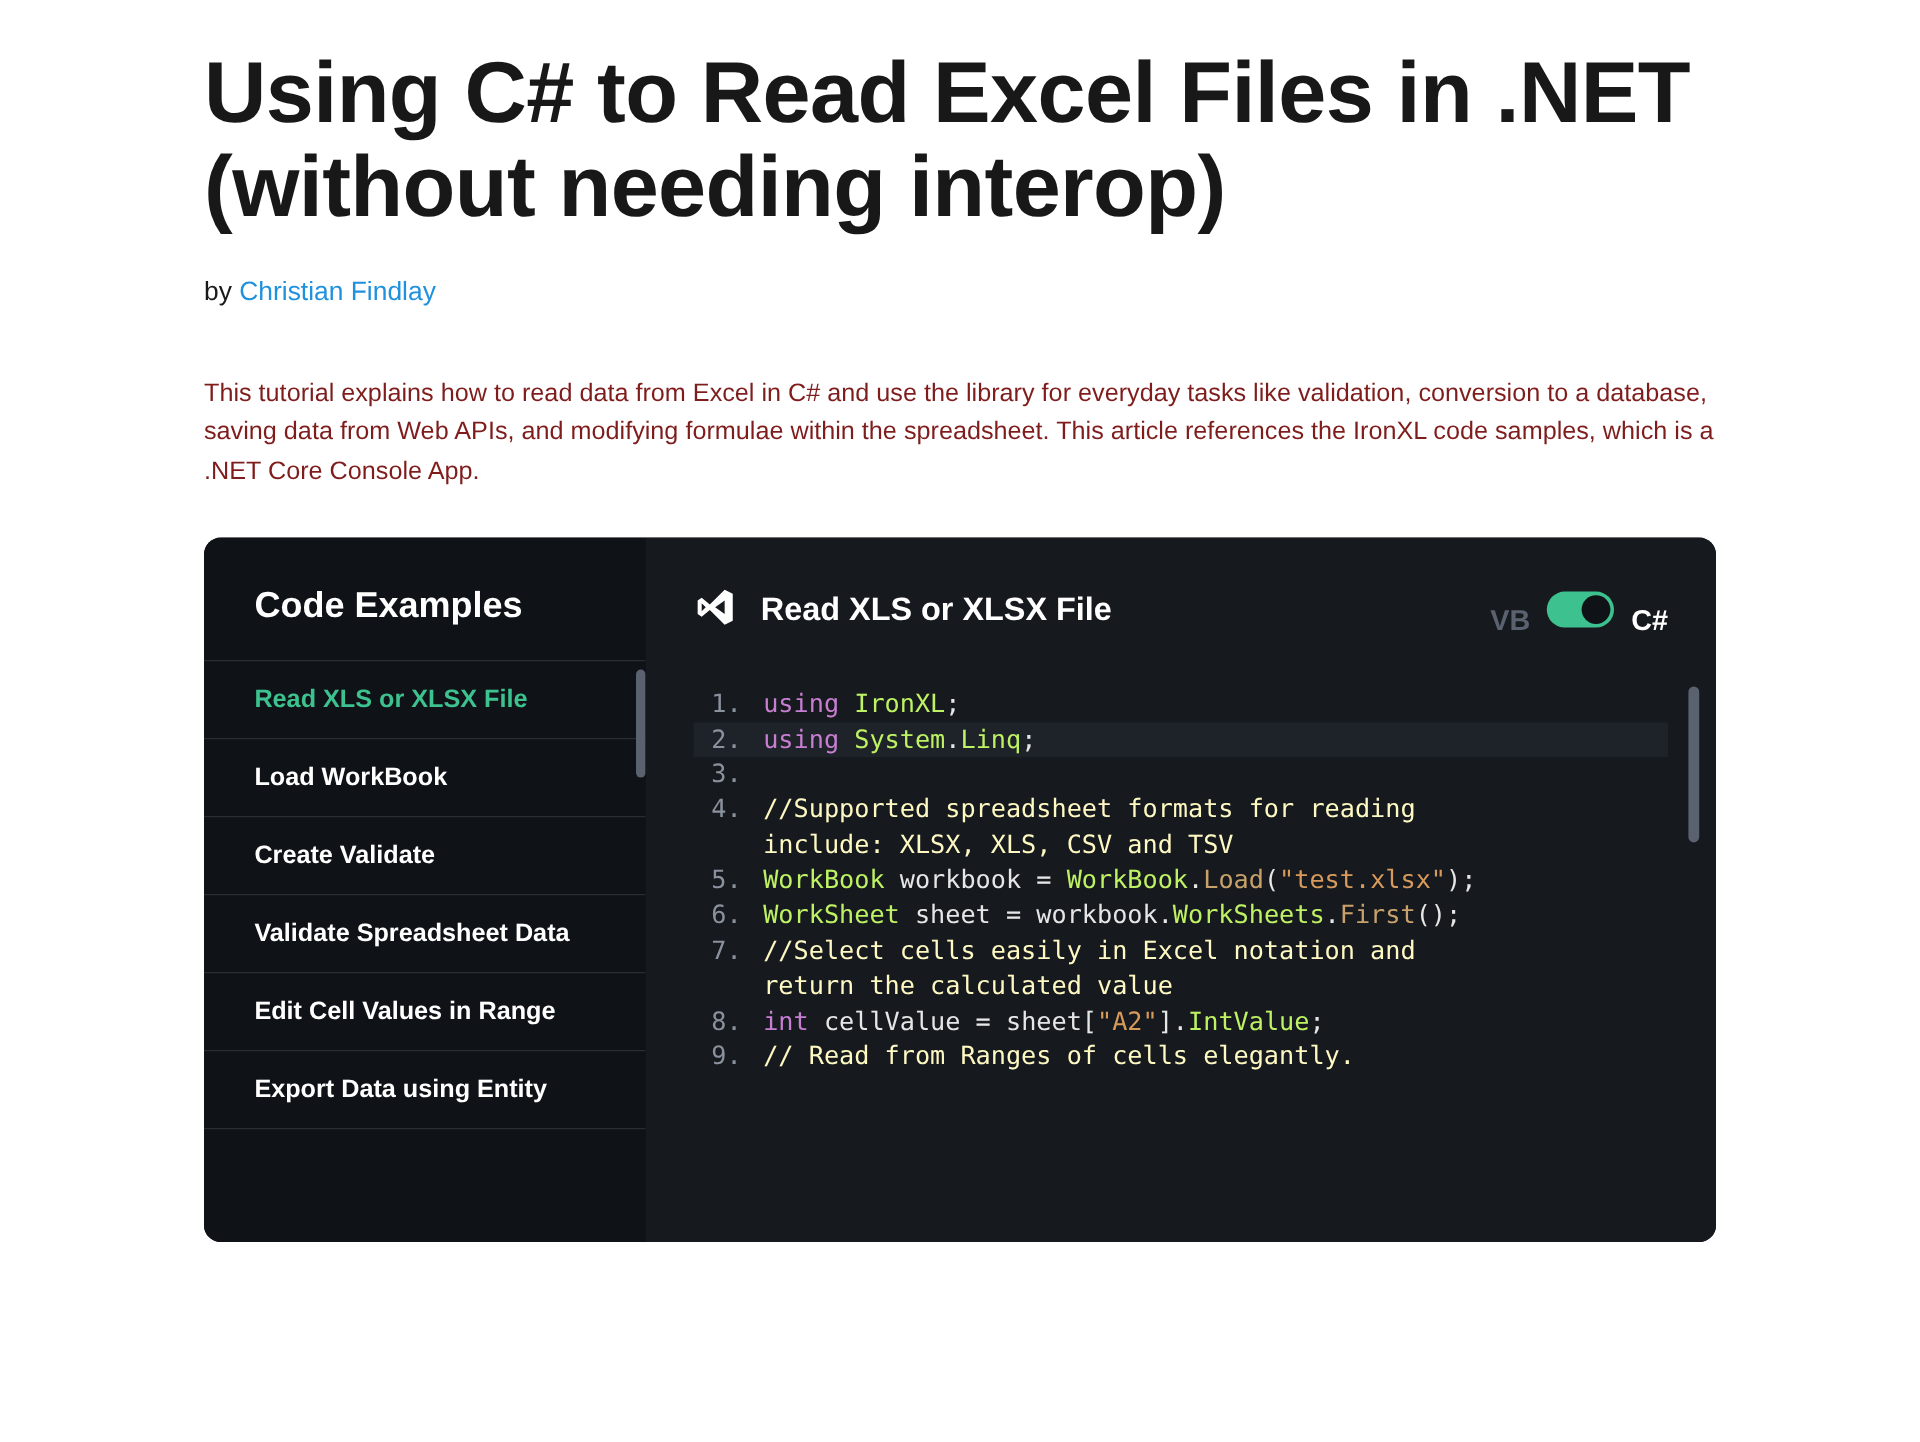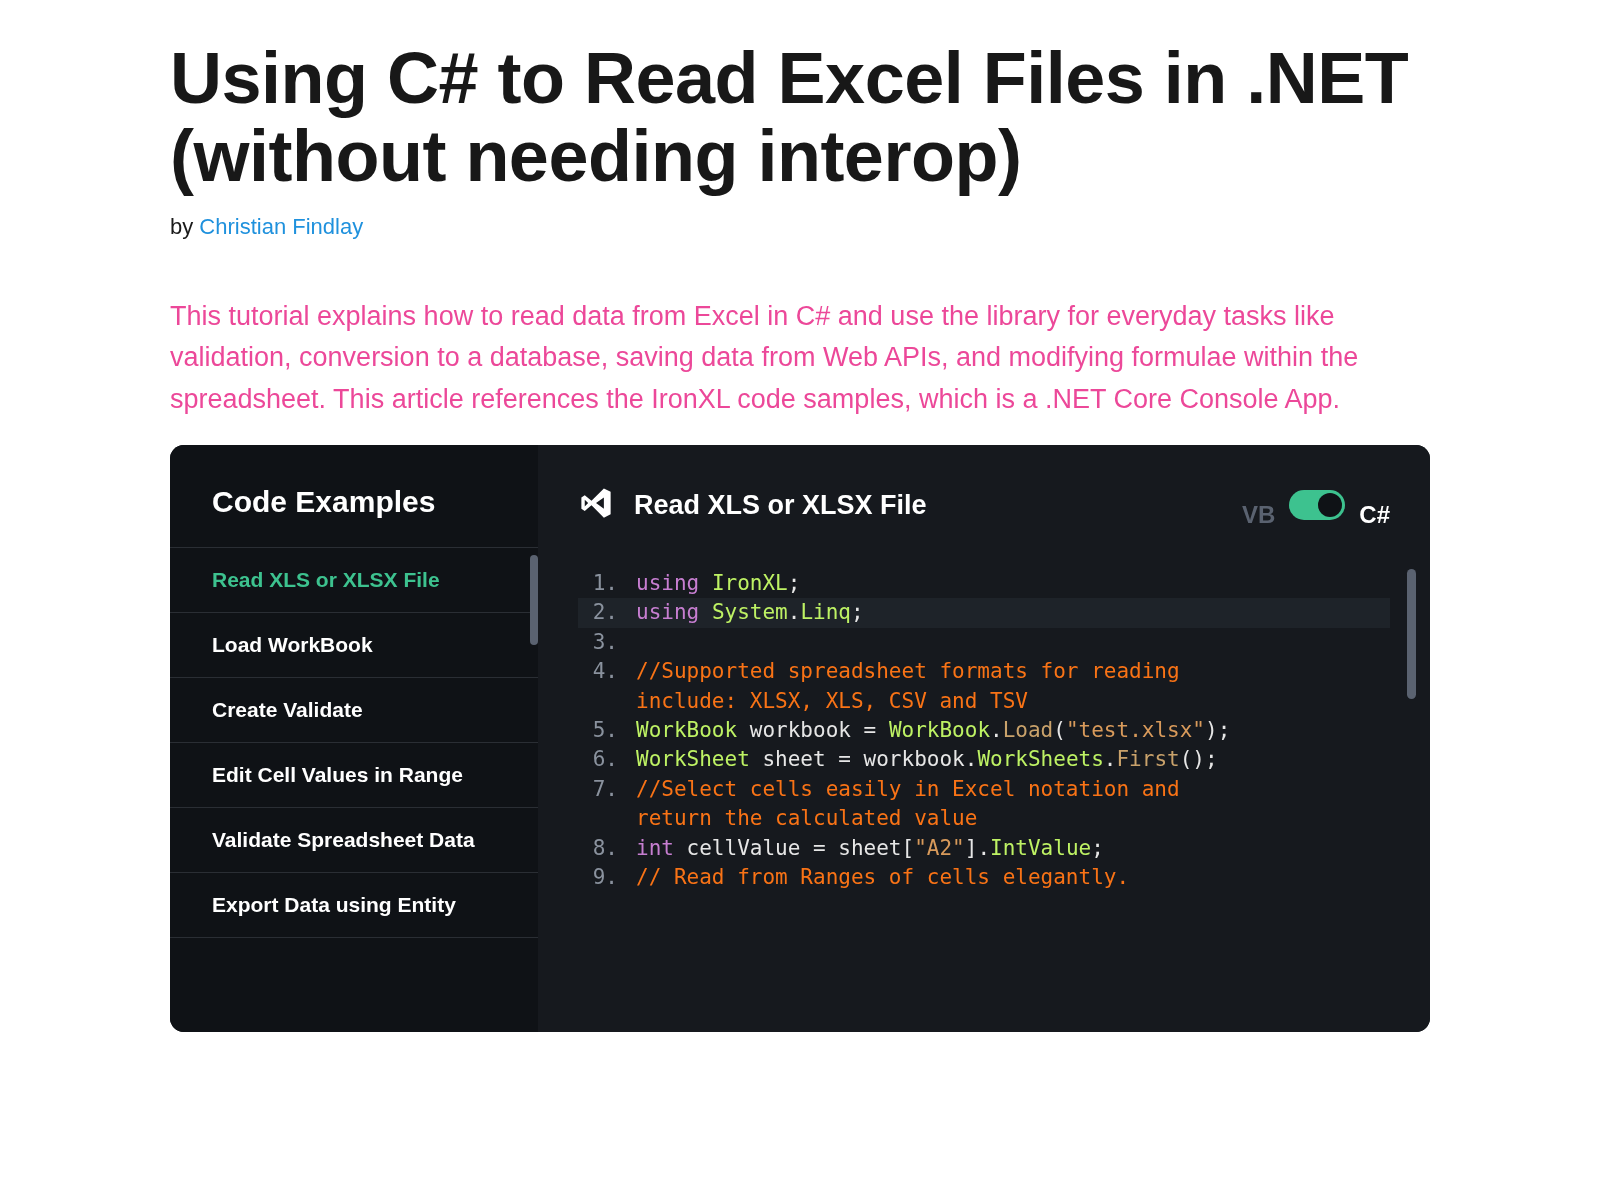--- a/index.html
+++ b/index.html
@@ -14,36 +14,36 @@
     width: 1260px;
     margin: 0 auto;
     padding: 40px 0 0 0;
   }
   h1 {
     font-size: 72px;
     font-weight: 900;
     line-height: 1.08;
     letter-spacing: -0.5px;
     color: #181818;
-    margin-bottom: 18px;
+    margin-bottom: 34px;
   }
   .byline {
     font-size: 22px;
     font-weight: 400;
     color: #1a1a1a;
     margin-bottom: 56px;
   }
   .byline .author {
     color: #1f91dd;
   }
   .intro {
-    font-size: 27px;
+    font-size: 21px;
     line-height: 1.55;
-    color: #ec4899;
-    margin-bottom: 24px;
+    color: #7f1d1d;
+    margin-bottom: 39px;
     font-weight: 400;
   }
   .code-panel {
     background: #0f1216;
     border-radius: 14px;
     display: flex;
     overflow: hidden;
     height: 587px;
   }
   .sidebar {
@@ -162,21 +162,21 @@
     width: 44px;
     text-align: right;
     color: #8a929e;
     flex: 0 0 44px;
     padding-right: 4px;
   }
   .ln::after { content: "."; }
   .gap { width: 14px; flex: 0 0 14px; }
   .tok-kw { color: #c77ed1; }
   .tok-type { color: #bef264; }
-  .tok-cm { color: #f97316; }
+  .tok-cm { color: #fef9c3; }
   .tok-str { color: #d89a5b; }
   .tok-plain { color: #e6e6e6; }
   .tok-method { color: #c9a26b; }
   .line.hl { background: #1e2329; }
 </style>
 </head>
 <body>
 
 <div class="page">
   <h1>Using C# to Read Excel Files in .NET (without needing interop)</h1>
@@ -187,22 +187,22 @@
 
   <p class="intro">This tutorial explains how to read data from Excel in C# and use the library for everyday tasks like validation, conversion to a database, saving data from Web APIs, and modifying formulae within the spreadsheet. This article references the IronXL code samples, which is a .NET Core Console App.</p>
 
   <div class="code-panel">
     <aside class="sidebar">
       <div class="sidebar-title">Code Examples</div>
       <ul class="sidebar-list" id="sidebar-list">
           <li class="sidebar-item active">Read XLS or XLSX File</li>
           <li class="sidebar-item">Load WorkBook</li>
           <li class="sidebar-item">Create Validate</li>
+          <li class="sidebar-item">Validate Spreadsheet Data</li>
           <li class="sidebar-item">Edit Cell Values in Range</li>
-          <li class="sidebar-item">Validate Spreadsheet Data</li>
           <li class="sidebar-item">Export Data using Entity</li>
         </ul>
       <div class="sidebar-scrollbar"></div>
     </aside>
 
     <section class="main">
       <div class="main-header">
         <div class="main-title-group">
           <span>
             <svg class="vs-icon" viewBox="0 0 32 32" fill="currentColor">

